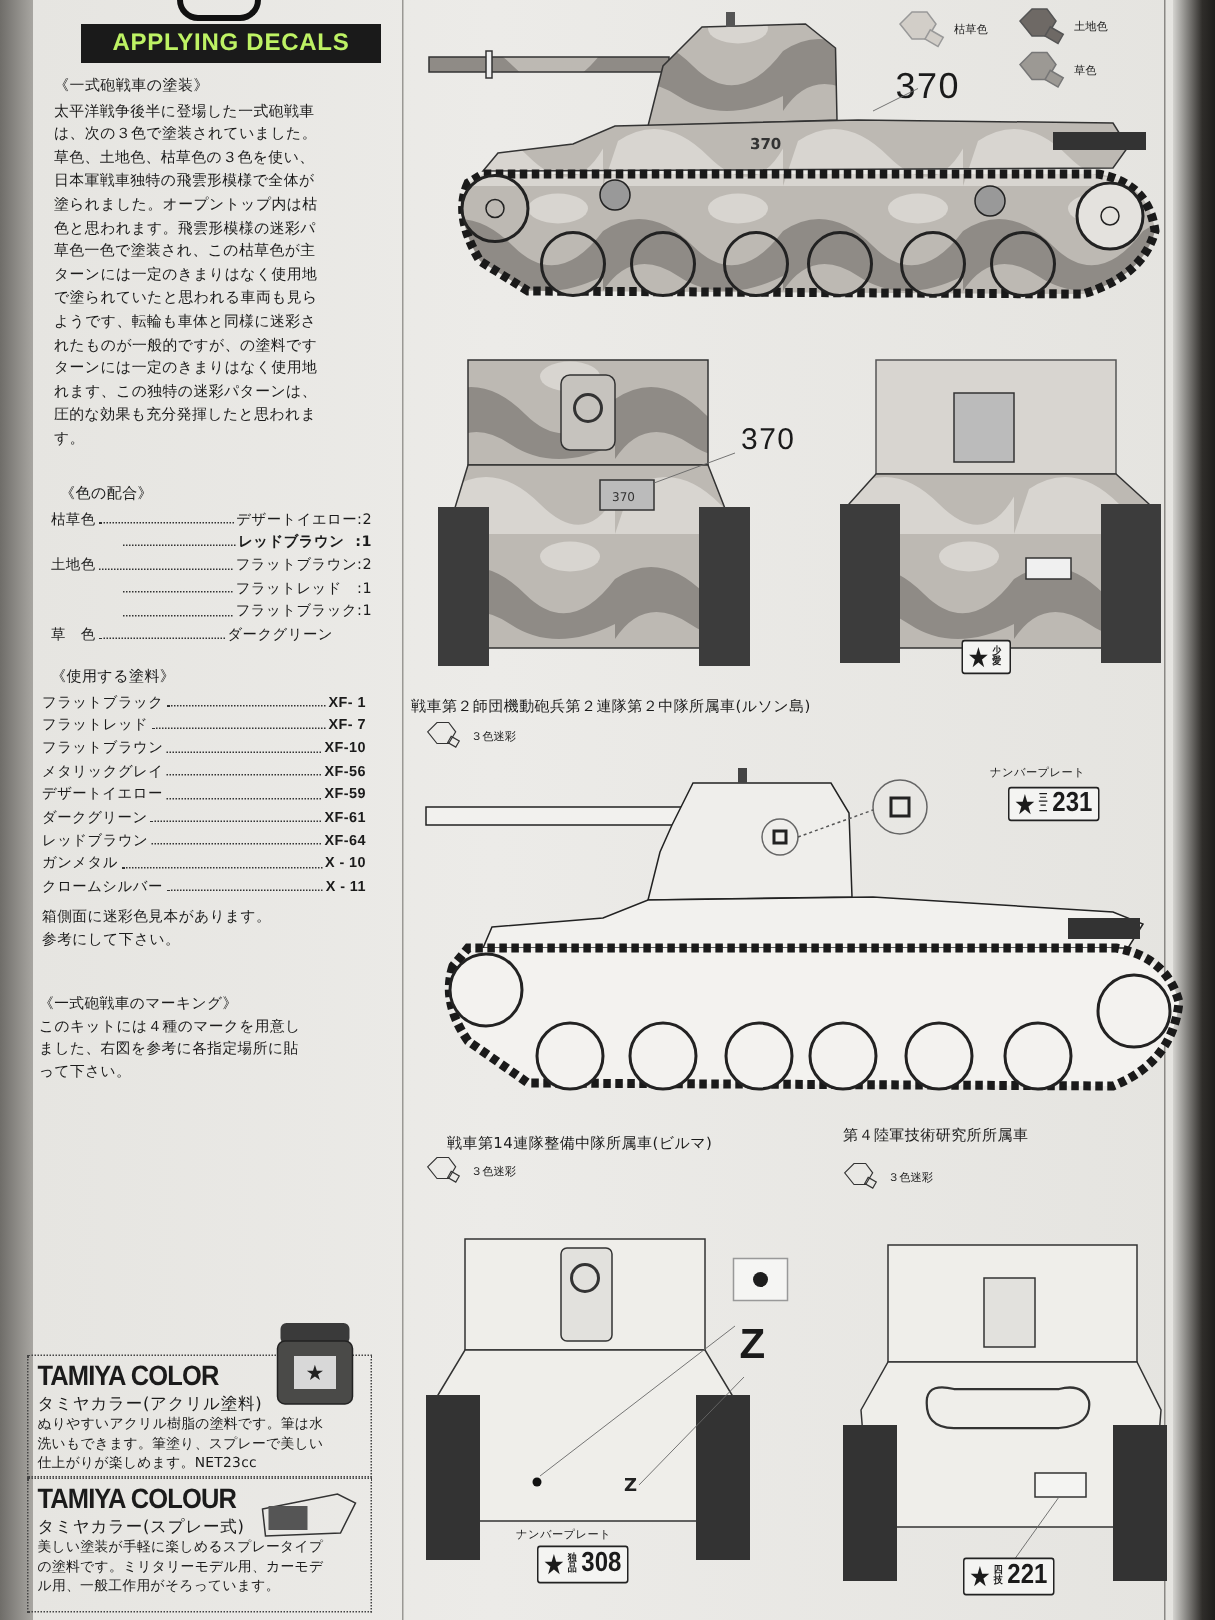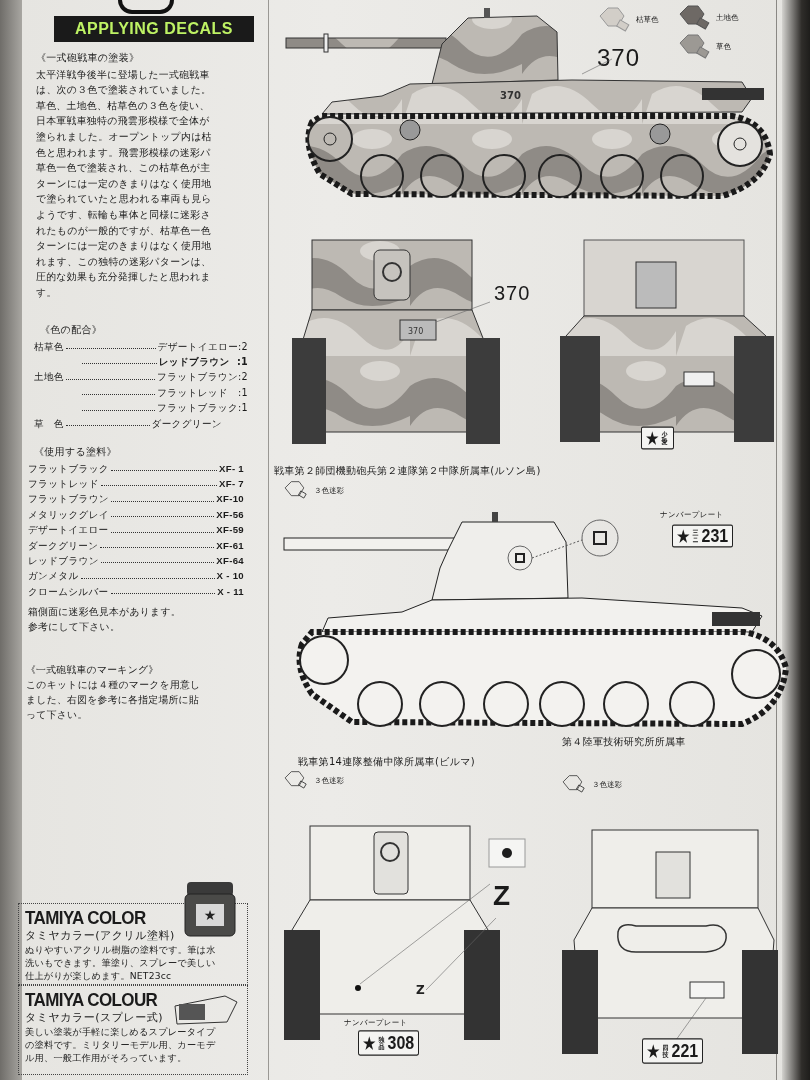--- a/index.html
+++ b/index.html
@@ -59,21 +59,21 @@
     <div>太平洋戦争後半に登場した一式砲戦車</div>
     <div>は、次の３色で塗装されていました。</div>
     <div>草色、土地色、枯草色の３色を使い、</div>
     <div>日本軍戦車独特の飛雲形模様で全体が</div>
     <div>塗られました。オープントップ内は枯</div>
     <div>色と思われます。飛雲形模様の迷彩パ</div>
     <div>草色一色で塗装され、この枯草色が主</div>
     <div>ターンには一定のきまりはなく使用地</div>
     <div>で塗られていたと思われる車両も見ら</div>
     <div>ようです、転輪も車体と同様に迷彩さ</div>
-    <div>れたものが一般的ですが、枯草色一色</div>
+    <div>れたものが一般的ですが、の塗料です</div>
     <div>ターンには一定のきまりはなく使用地</div>
     <div>れます、この独特の迷彩パターンは、</div>
     <div>圧的な効果も充分発揮したと思われま</div>
     <div>す。</div>
   </div>
 </div>
 
 <div class="lcol" style="top:322px;left:34px;width:214px">
   <div class="sec-title" style="padding-left:6px">《色の配合》</div>
   <div class="row mix">
@@ -328,21 +328,21 @@
 
 <div class="cap" style="left:298px;top:755px;font-weight:normal">戦車第14連隊整備中隊所属車(ビルマ)</div>
 <div class="swatch" style="left:282px;top:770px">
   <svg style="position:static" width="28" height="22" viewBox="0 0 36 28">
       <polygon points="4,10 12,2 22,2 28,10 22,20 12,20" fill="none" stroke="#333"></polygon>
       <rect x="22" y="16" width="8" height="6" transform="rotate(30 27 19)" fill="none" stroke="#333"></rect>
     </svg>
   <span>３色迷彩</span>
 </div>
 
-<div class="cap" style="left:562px;top:735px">第４陸軍技術研究所所属車</div>
+<div class="cap" style="left:562px;top:750px">第４陸軍技術研究所所属車</div>
 <div class="swatch" style="left:560px;top:774px">
   <svg style="position:static" width="28" height="22" viewBox="0 0 36 28">
       <polygon points="4,10 12,2 22,2 28,10 22,20 12,20" fill="none" stroke="#333"></polygon>
       <rect x="22" y="16" width="8" height="6" transform="rotate(30 27 19)" fill="none" stroke="#333"></rect>
     </svg>
   <span>３色迷彩</span>
 </div>
 
 <svg style="left:280px;top:818px" width="222" height="226" viewBox="0 0 222 226">
   <rect x="30" y="8" width="160" height="74" fill="#efeeea" stroke="#333"></rect>

